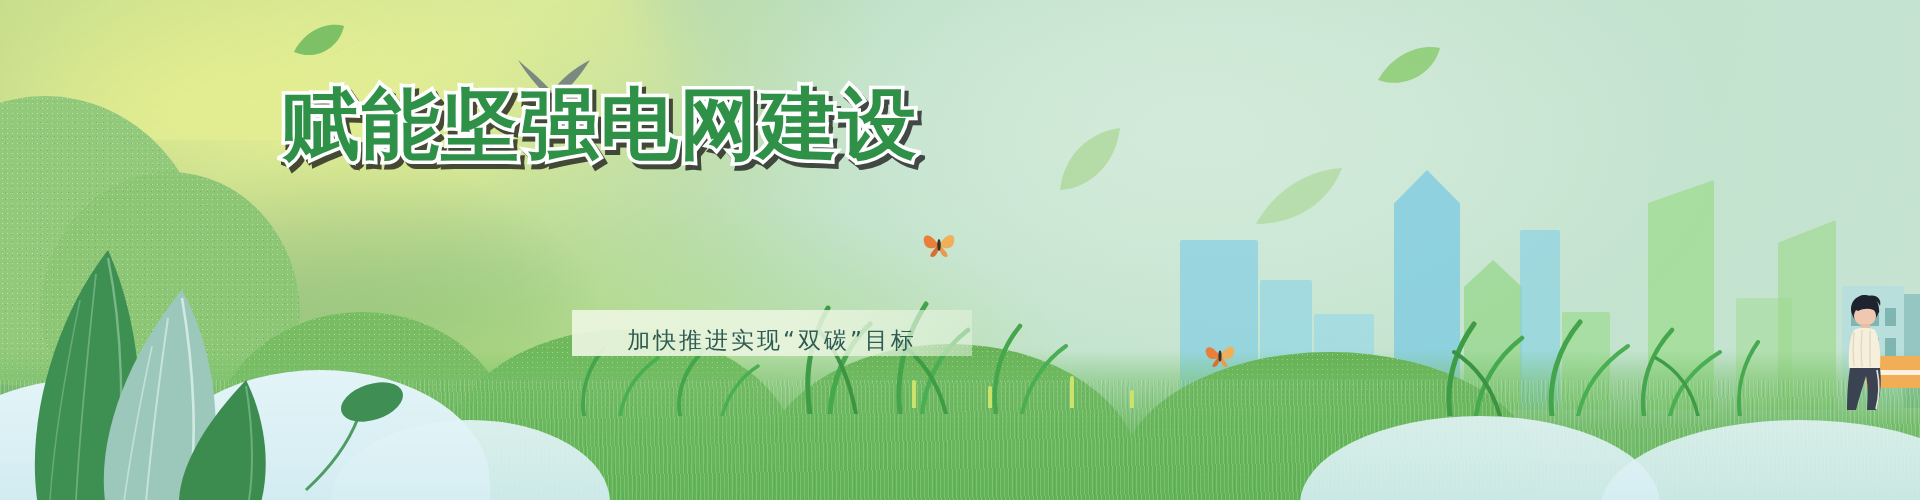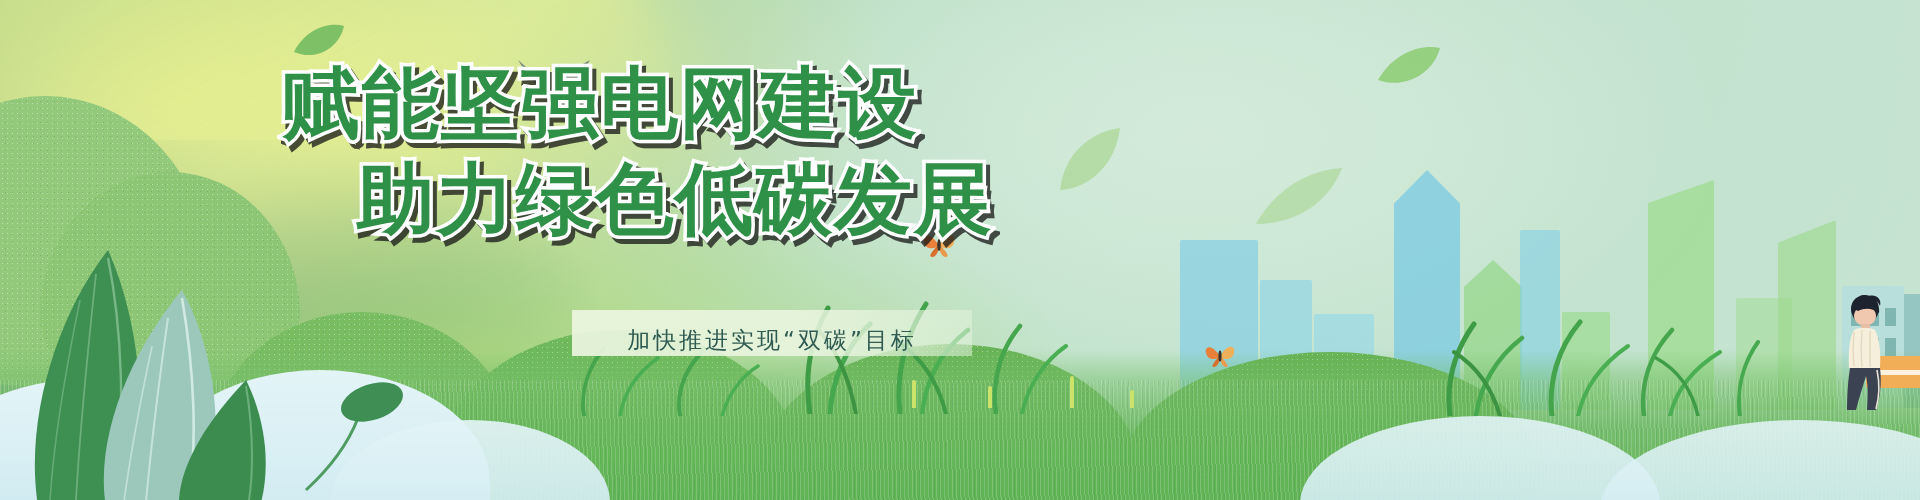--- a/index.html
+++ b/index.html
@@ -51,21 +51,21 @@
   .leaf{position:absolute;}
 
   
   .headline{position:absolute;left:0;top:64px;width:1200px;text-align:center;}
   .hl-line{
     font-family:"DejaVu Sans","Liberation Sans",sans-serif;
     font-weight:700;color:#2e9147;line-height:1;letter-spacing:.02em;
     -webkit-text-stroke:7px #ffffff;paint-order:stroke fill;
     filter:drop-shadow(4px 5px 0px rgba(20,20,20,.75));
   }
-  .hl1{font-size:78px;}
+  .hl1{font-size:78px;margin-top:21px;}
   .hl2{font-size:78px;margin-top:18px;padding-left:150px;}
 
   .subtitle-wrap{position:absolute;left:572px;top:310px;width:400px;height:46px;
     background:linear-gradient(90deg, rgba(236,246,224,.92) 0%, rgba(233,245,223,.88) 60%, rgba(228,243,223,.55) 100%);
     display:flex;align-items:flex-end;justify-content:center;}
   .subtitle{font-family:"DejaVu Sans","Liberation Sans",sans-serif;
     font-size:23px;color:#2f5b52;letter-spacing:.13em;white-space:nowrap;}
 
   
   .person{position:absolute;left:1836px;bottom:90px;width:56px;height:118px;}
@@ -244,20 +244,19 @@
   <svg class="bfly" style="left:1204px;top:340px;width:32px;height:28px;" viewBox="0 0 32 28">
     <path d="M15 15 C8 4 0 6 2 13 C3 19 10 21 15 17 Z" fill="#e8803a"></path>
     <path d="M17 15 C24 3 32 6 30 13 C29 19 22 21 17 17 Z" fill="#f0b05a"></path>
     <path d="M14 17 C10 23 6 27 10 27 C13 27 15 23 16 19 Z" fill="#d96f2f"></path>
     <path d="M18 17 C22 23 26 27 22 27 C19 27 17 23 16 19 Z" fill="#e99a4c"></path>
     <ellipse cx="16" cy="16" rx="1.6" ry="5.5" fill="#3b3329"></ellipse>
   </svg>
 
   <div class="headline">
     <div class="hl-line hl1">赋能坚强电网建设</div>
-    <div class="hl-line hl2">助力绿色低碳发展</div>
   </div>
 
   <div class="subtitle-wrap">
     <span class="subtitle">加快推进实现“双碳”目标</span>
   </div>
 
 </div>
 
 </body></html>

